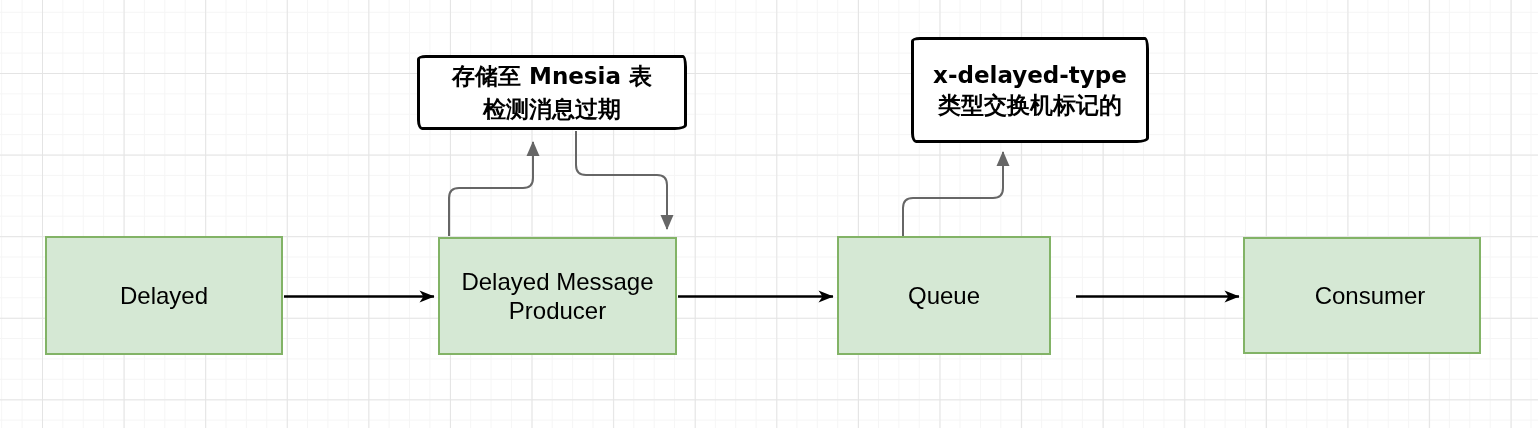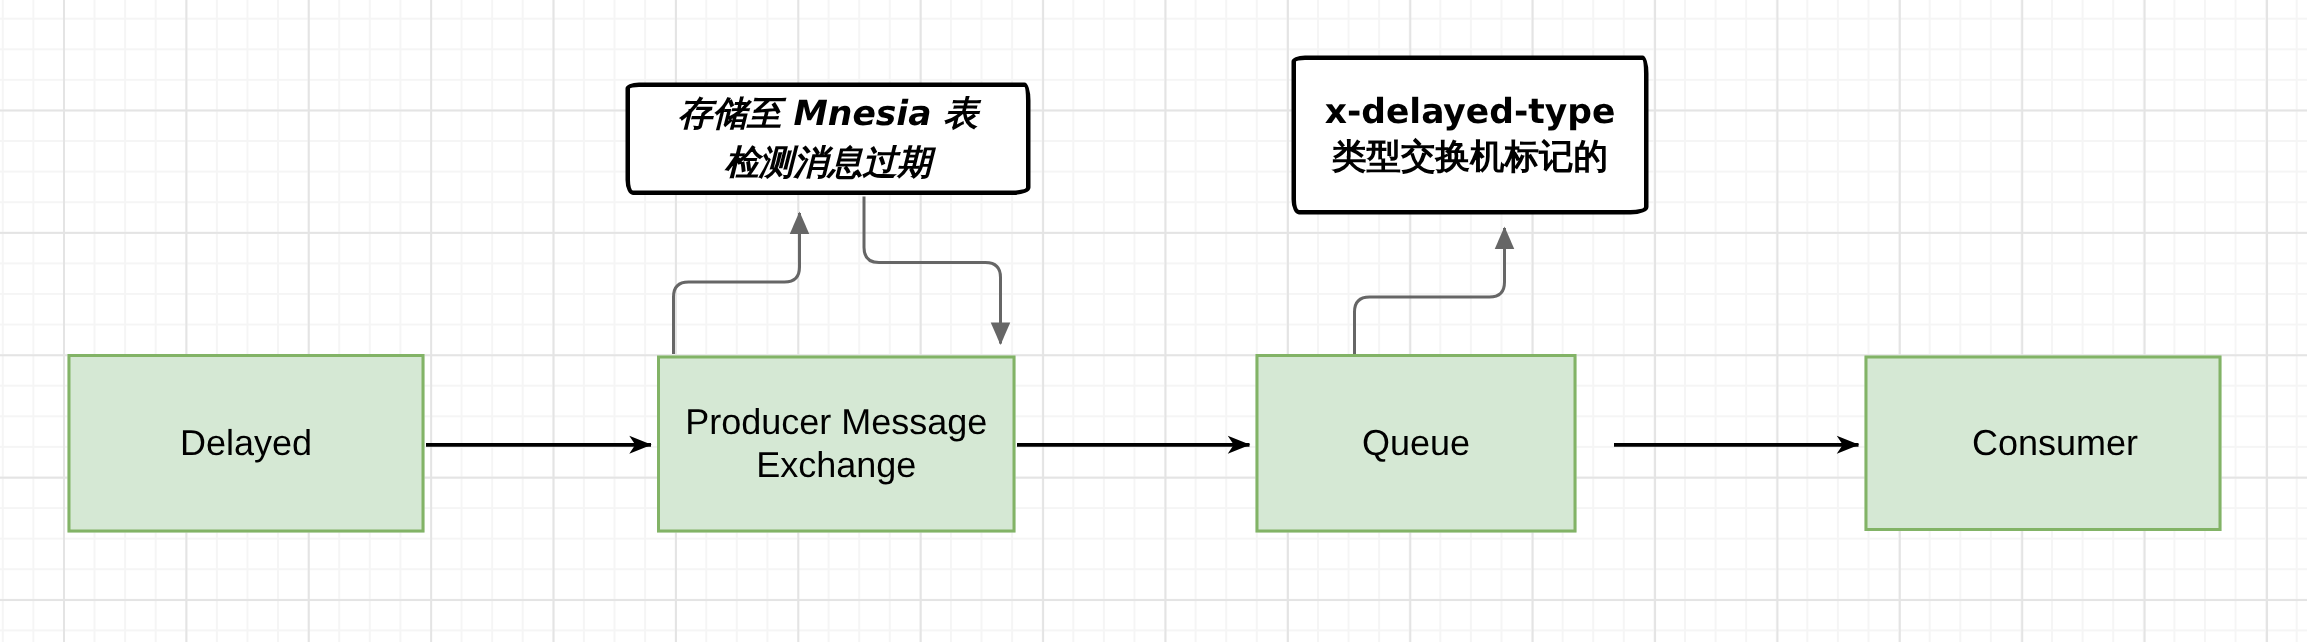--- a/index.html
+++ b/index.html
@@ -47,23 +47,23 @@
     display: flex;
     flex-direction: column;
     align-items: center;
     justify-content: center;
     text-align: center;
     color: #000;
     font-family: "DejaVu Sans", sans-serif;
     font-weight: bold;
     font-size: 23px;
   }
-  .note-mnesia   { left: 417px; top: 55px; width: 270px; height: 75px; font-style: italic; }
+  .note-mnesia   { left: 417px; top: 55px; width: 270px; height: 75px; }
   .note-mnesia .note-line { line-height: 33px; }
-  .note-xdelayed { left: 861px; top: 37px; width: 238px; height: 106px; }
+  .note-xdelayed { left: 911px; top: 37px; width: 238px; height: 106px; }
   .note-xdelayed .note-line { line-height: 30px; }
 
   svg.arrows {
     position: absolute;
     left: 0; top: 0;
     width: 1538px;
     height: 428px;
   }
   .flow-line { stroke: #000000; stroke-width: 2.5; fill: none; }
   .note-line-path { stroke: #666666; stroke-width: 2; fill: none; }
@@ -89,21 +89,21 @@
 
     <path class="note-line-path" d="M 449 236 L 449 198 Q 449 188 459 188 L 523 188 Q 533 188 533 178 L 533 142" marker-end="url(#arrow-note)"></path>
     <path class="note-line-path" d="M 576 131 L 576 165 Q 576 175 586 175 L 657 175 Q 667 175 667 185 L 667 229" marker-end="url(#arrow-note)"></path>
     <path class="note-line-path" d="M 903 236 L 903 208 Q 903 198 913 198 L 993 198 Q 1003 198 1003 188 L 1003 152" marker-end="url(#arrow-note)"></path>
   </svg>
 
   <div class="node node-producer">
     <span>Delayed</span>
   </div>
   <div class="node node-exchange">
-    <span>Producer Message Exchange</span>
+    <span>Delayed Message Producer</span>
   </div>
   <div class="node node-queue">
     <span>Queue</span>
   </div>
   <div class="node node-consumer">
     <span>Consumer</span>
   </div>
 
   <div class="note note-mnesia">
     <div class="note-line">存储至 Mnesia 表</div>

